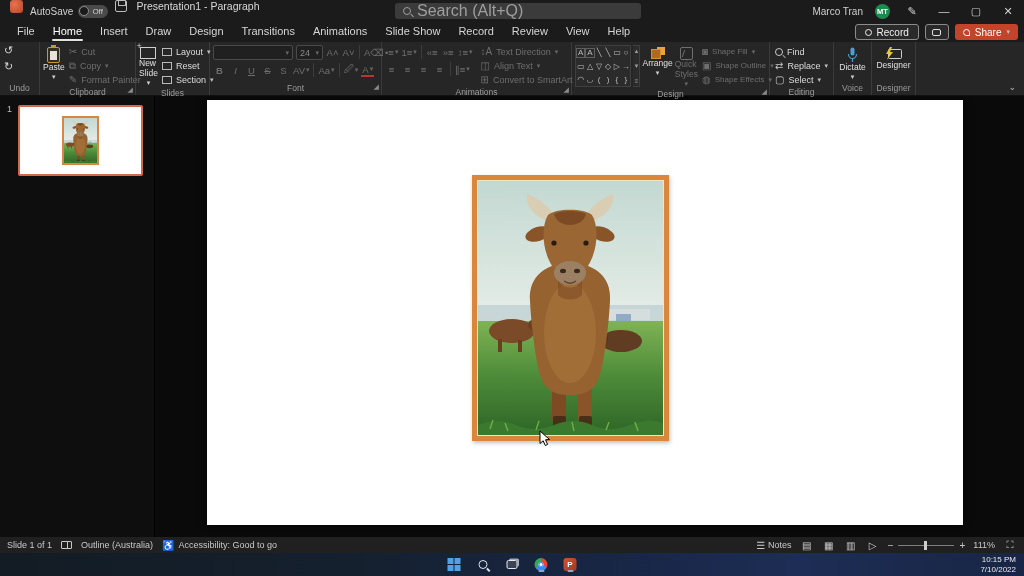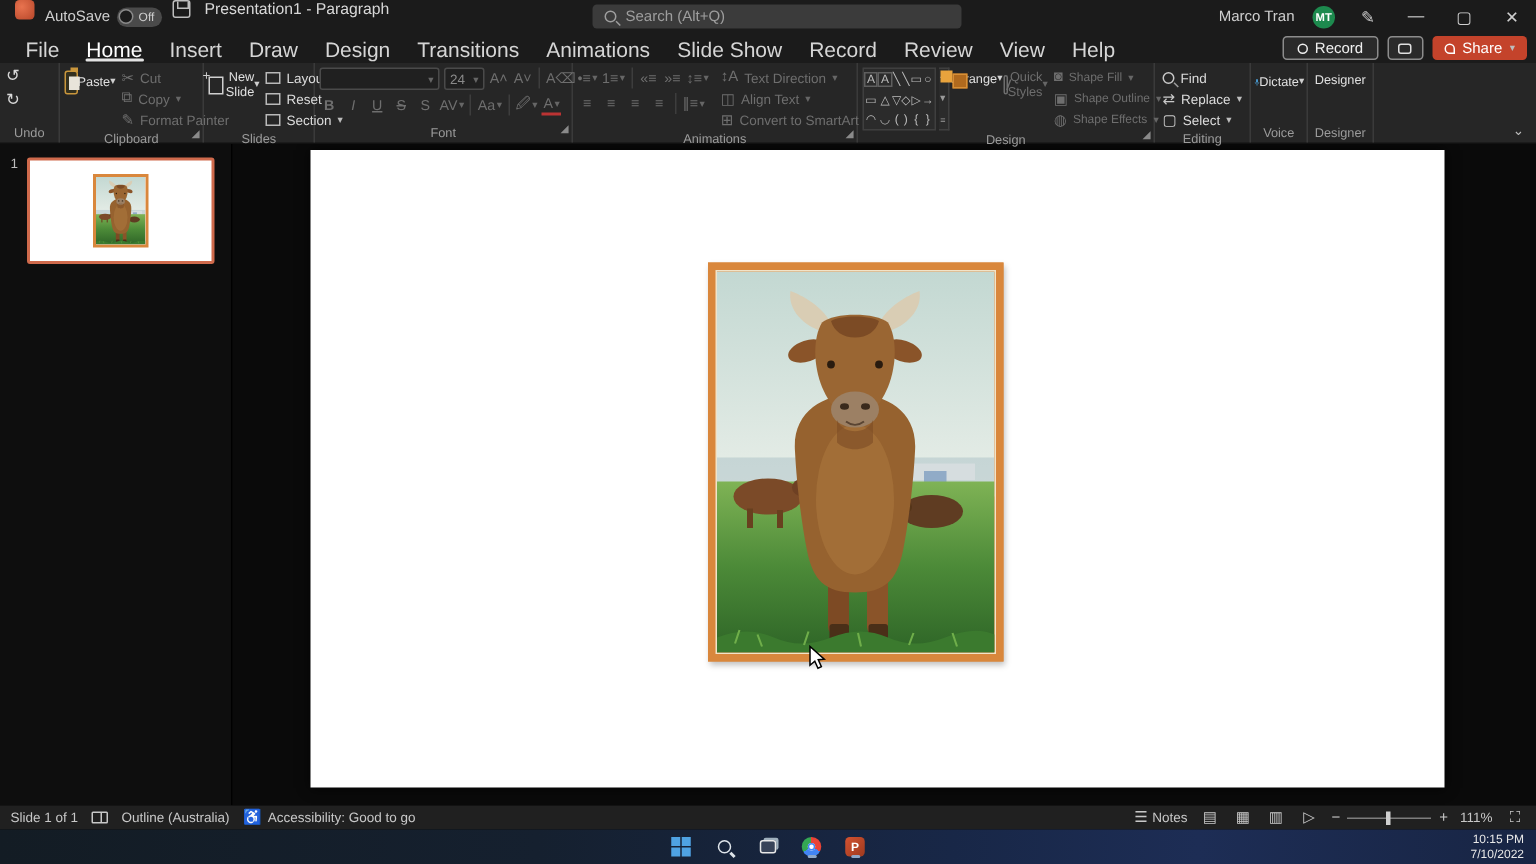--- a/index.html
+++ b/index.html
@@ -8,46 +8,46 @@
   
   .titlebar{position:absolute;top:0;left:0;right:0;height:22px;background:#1b1b1b;display:flex;padding:0 6px;z-index:30}
   .ppt-logo{width:13px;height:13px;border-radius:3px;background:radial-gradient(circle at 35% 35%,#e8734f,#b7472a);margin:0 7px 0 4px}
   .autosave{display:flex;align-items:center;gap:5px;color:#cfcfcf;font-size:10px}
   .toggle{width:30px;height:13px;border-radius:7px;background:#4a4a4a;display:flex;align-items:center;padding:1px 4px 1px 1px;gap:3px}
   .knob{width:10px;height:10px;border-radius:50%;background:#1b1b1b;border:1px solid #8a8a8a}
   .toggle .st{font-size:8px;color:#cfcfcf}
   .save-ic{width:12px;height:12px;border:1px solid #bdbdbd;border-radius:2px;margin:0 7px;position:relative}
   .save-ic::after{content:"";position:absolute;left:2px;top:0;width:6px;height:4px;border:1px solid #bdbdbd;border-top:none}
   .doc-title{color:#d8d8d8;font-size:10.5px;margin-left:2px;white-space:nowrap}
-  .searchbox{position:absolute;left:395px;top:3px;width:246px;height:16px;background:#3b3b3b;border-radius:3px;display:flex;align-items:center;padding:0 8px;gap:6px;color:#9e9e9e;font-size:10px}
+  .searchbox{position:absolute;left:395px;top:3px;width:246px;height:16px;background:#3b3b3b;border-radius:3px;display:flex;align-items:center;padding:0 8px;gap:6px;color:#9e9e9e;font-size:16px}
   .mag{width:8px;height:8px;border:1.3px solid #9e9e9e;border-radius:50%;position:relative;flex:none}
   .mag::after{content:"";position:absolute;width:4px;height:1.3px;background:#9e9e9e;transform:rotate(45deg);left:6px;top:7px}
   .tb-right{margin-left:auto;display:flex;align-items:center;gap:12px}
   .user-name{font-size:10px;color:#cfcfcf}
   .avatar{width:15px;height:15px;border-radius:50%;background:#1d8a4e;color:#fff;font-size:7.5px;display:flex;align-items:center;justify-content:center;font-weight:bold}
   .wbtn{color:#cfcfcf;font-size:11px;width:20px;text-align:center}
   
   .tabrow{position:absolute;top:22px;left:0;right:0;height:20px;background:#1b1b1b;display:flex;align-items:stretch;padding-left:8px;z-index:29}
-  .rtab{padding:3px 9px 0 9px;font-size:14px;color:#d5d5d5;position:relative}
+  .rtab{padding:3px 9px 0 9px;font-size:11px;color:#d5d5d5;position:relative}
   .rtab.active{color:#fff}
   .rtab.active::after{content:"";position:absolute;left:8px;right:8px;bottom:1px;height:2px;background:#e3e3e3;border-radius:1px}
   .tab-actions{margin-left:auto;display:flex;align-items:center;gap:6px;padding-right:6px}
   .record-btn{display:flex;align-items:center;gap:5px;border:1px solid #8c8c8c;border-radius:3px;height:16px;padding:0 9px;font-size:10px;color:#f0f0f0;background:#2a2a2a}
   .rec-dot{width:7px;height:7px;border:1.5px solid #f0f0f0;border-radius:50%}
   .cmt-btn{width:24px;height:16px;border:1px solid #8c8c8c;border-radius:3px;background:#2a2a2a;display:flex;align-items:center;justify-content:center}
   .cmt-ic{width:9px;height:7px;border:1.2px solid #e0e0e0;border-radius:2px}
   .share-btn{display:flex;align-items:center;gap:5px;background:#c4432b;border-radius:3px;height:16px;padding:0 8px;font-size:10px;color:#fff}
   .share-p{width:7px;height:7px;border:1.2px solid #fff;border-radius:50% 50% 0 50%}
   
   .ribbon{position:absolute;top:42px;left:0;right:0;height:54px;background:#262626;display:flex;z-index:28;border-bottom:1px solid #111}
   .rgroup{display:flex;flex-direction:column;border-right:1px solid #3a3a3a;flex:none}
   .rg-body{flex:1;display:flex;align-items:flex-start;padding:3px 3px 0 3px;gap:2px}
   .rg-label{height:13px;font-size:8.5px;color:#9c9c9c;text-align:center;position:relative;line-height:12px}
   .launcher{position:absolute;right:2px;bottom:2px;font-size:7px;color:#8a8a8a}
-  .bigbtn{width:34px;display:flex;align-items:center;font-size:8.5px;color:#e0e0e0;text-align:right;line-height:1.15;padding-top:2px}
+  .bigbtn{width:34px;display:flex;flex-direction:column;align-items:center;font-size:8.5px;color:#e0e0e0;text-align:left;line-height:1.15;padding-top:2px}
   .bigbtn .cv{font-size:7px;color:#cfcfcf}
   .smallcol{display:flex;flex-direction:column;justify-content:flex-start;gap:1px}
   .sbtn{display:flex;align-items:center;gap:4px;font-size:9px;color:#dcdcdc;height:13px;padding:0 2px;white-space:nowrap}
   .sbtn.gray,.gray{color:#6e6e6e}
   .ic-sq{width:10px;height:8px;border:1px solid #b9b9b9;flex:none}
   .glyph{color:#c8c8c8;font-size:10px}
   .dim .glyph,.glyph.dim{color:#6e6e6e}
   .cv{font-size:7px;color:#bdbdbd}
   .cv.dim{color:#666}
   

